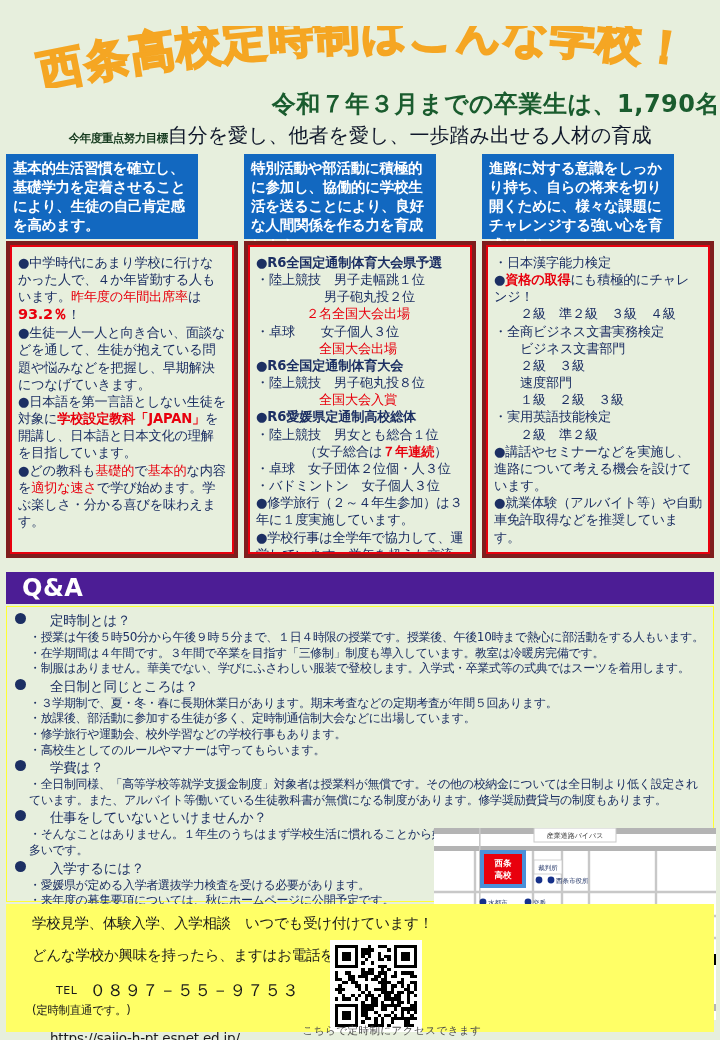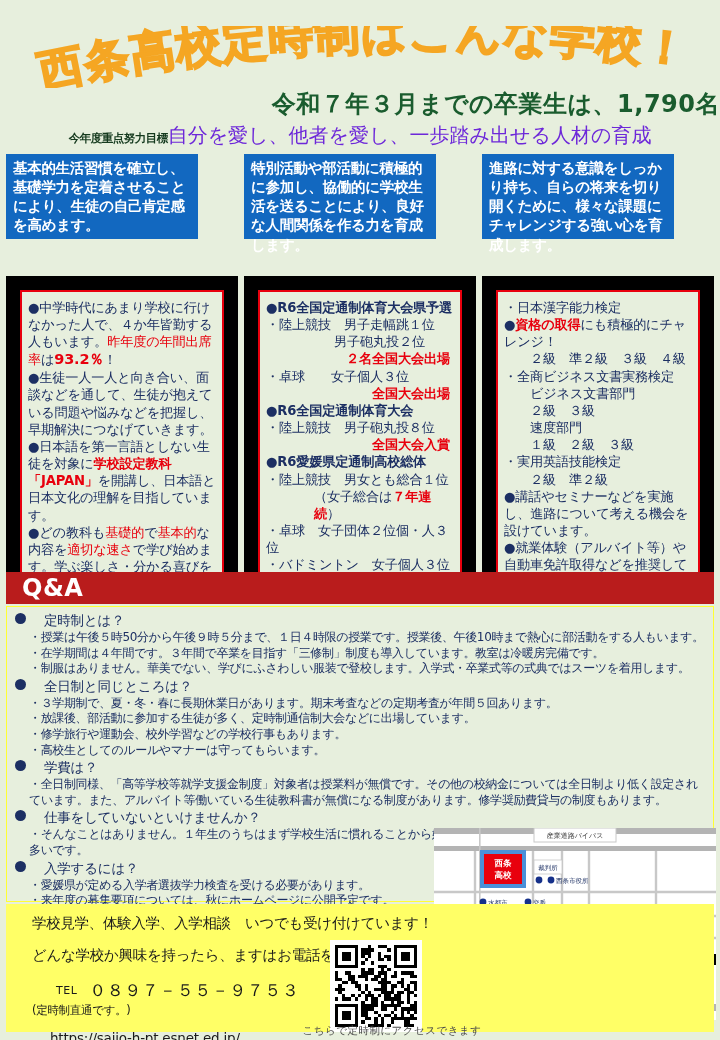--- a/index.html
+++ b/index.html
@@ -42,21 +42,21 @@
   }
   #goal-line {
     position: absolute; left: 0; top: 122px; width: 720px;
     display: flex; align-items: flex-end; justify-content: center; 
   }
   #goal-label {
     font-size: 11.5px; font-weight: bold; color: #153a1e;
     letter-spacing: -0.5px; padding-bottom: 3px;
   }
   #goal-text {
-    font-size: 20px; color: #6d28d9; letter-spacing: 0px;
+    font-size: 20px; color: #0f172a; letter-spacing: 0px;
   }
 
   
   .pillar-col {
     position: absolute; top: 154px; width: 192px;
   }
   #pillar-col-0 { left: 6px; }
   #pillar-col-1 { left: 244px; }
   #pillar-col-2 { left: 482px; }
   .pillar-head {
@@ -66,23 +66,22 @@
     font-size: 14.5px;
     line-height: 1.32;
     padding: 5px 7px 6px 7px;
     height: 85px;
     letter-spacing: -0.3px;
   }
 
   
   .detail-col {
     position: absolute; top: 241px; width: 232px; height: 317px;
-    background: #000000;
-    padding: 14px;
-    margin-top: 35px;
+    background: #7f1d1d;
+    padding: 4px;
   }
   #detail-col-0 { left: 6px; }
   #detail-col-1 { left: 244px; }
   #detail-col-2 { left: 482px; }
   .detail-box {
     width: 100%; height: 100%;
     border: 2.5px solid #e8000d;
     background: #e7efdd;
     padding: 7px 6px 4px 6px;
     overflow: hidden;
@@ -91,39 +90,39 @@
     font-size: 13.2px;
     line-height: 1.30;
     color: #1c2f63;
     letter-spacing: -0.2px;
     white-space: pre-wrap;
   }
   .d-line.bullethead { font-weight: bold; }
   .red { color: #e8000d; font-weight: bold; }
   .redplain { color: #e8000d; }
   .bigred { color: #e8000d; font-weight: bold; font-size: 14.5px; }
-  .ctr-red { color: #e8000d; font-weight: bold; text-align: right; padding-right: 4px; }
+  .ctr-red { color: #e8000d; font-weight: normal; text-align: center; padding-right: 4px; }
 
   
   #qa-header {
     position: absolute; left: 6px; top: 572px; width: 708px; height: 32px;
-    background: #b91c1c;
+    background: #4c1d95;
   }
   #qa-header span {
     color: #ffffff; font-size: 24px; font-weight: bold;
     line-height: 32px; padding-left: 16px; letter-spacing: 0.5px;
   }
   #qa-body {
     position: absolute; left: 6px; top: 606px; width: 708px; height: 296px;
     background: #e7efdd;
     border: 1px solid #ffff33;
     padding: 4px 6px 0 8px;
   }
   .qa-q {
-    display: flex; align-items: baseline; gap: 18px;
+    display: flex; align-items: baseline; gap: 24px;
     font-size: 13.5px; color: #1c2f63;
     margin-top: 1px;
     letter-spacing: -0.2px;
   }
   .qa-dot {
     display: inline-block; width: 11px; height: 11px;
     border-radius: 50%; background: #1c2f63; flex: 0 0 auto;
     position: relative; top: -1px;
   }
   .qa-a {

